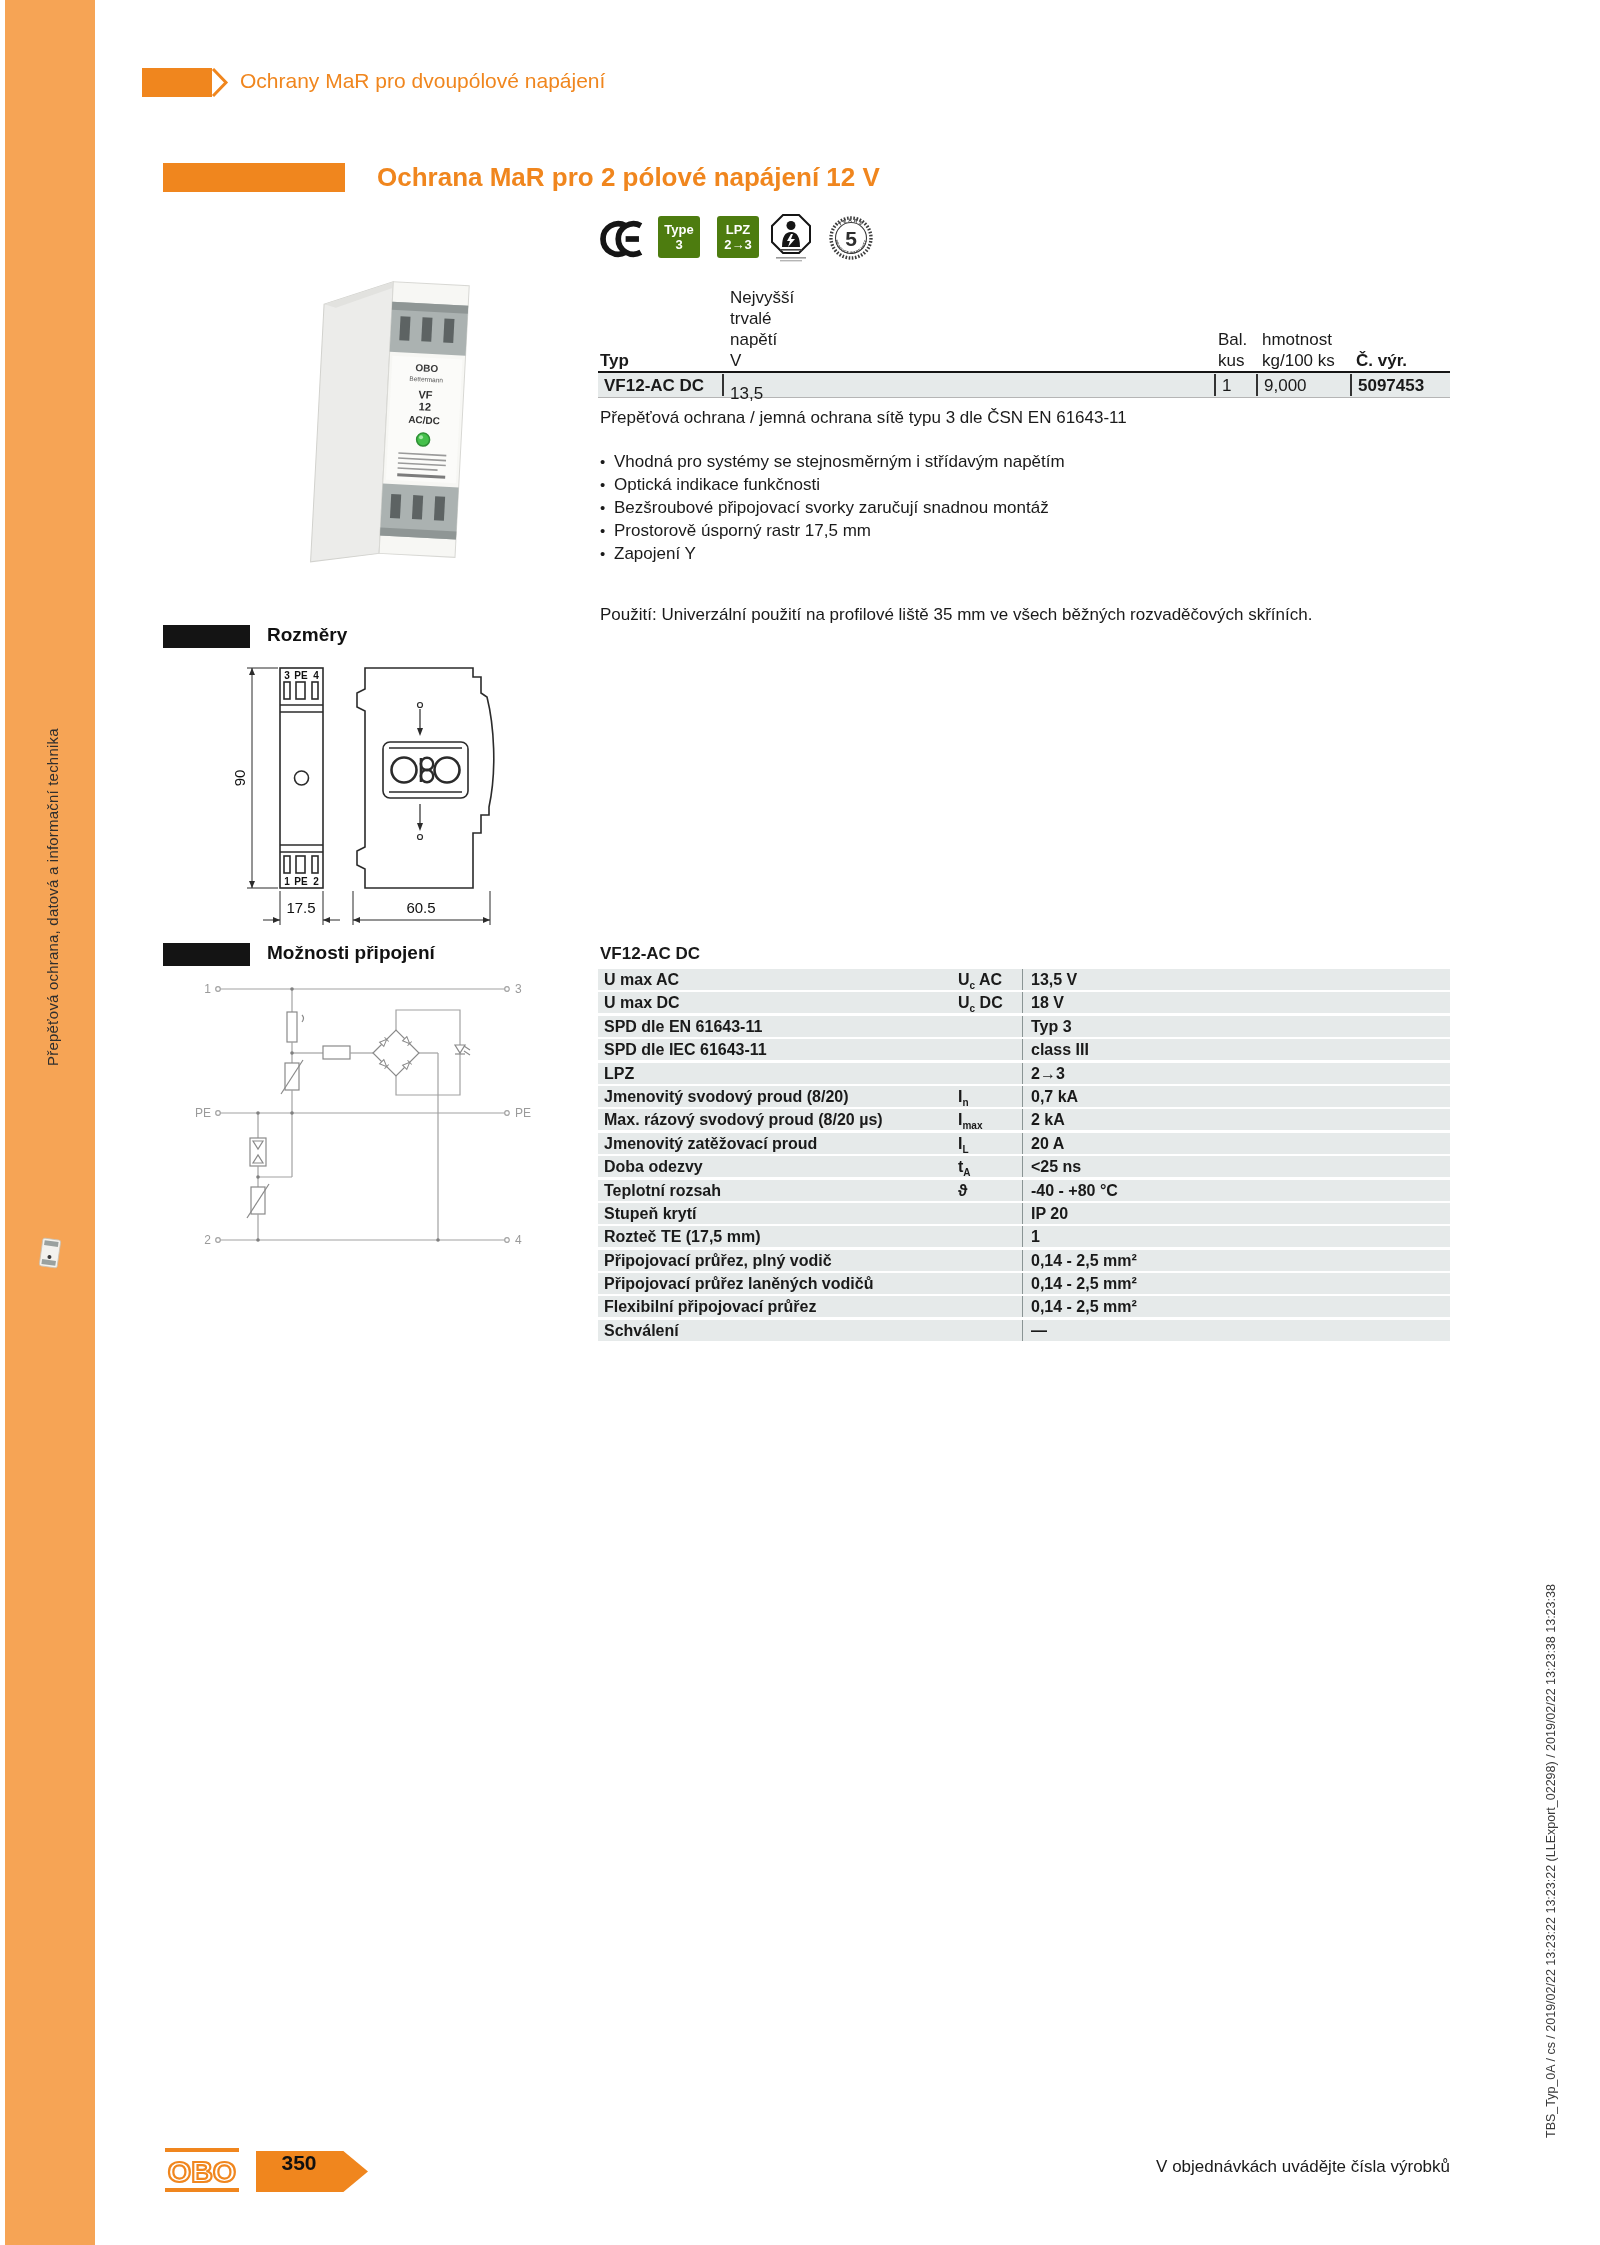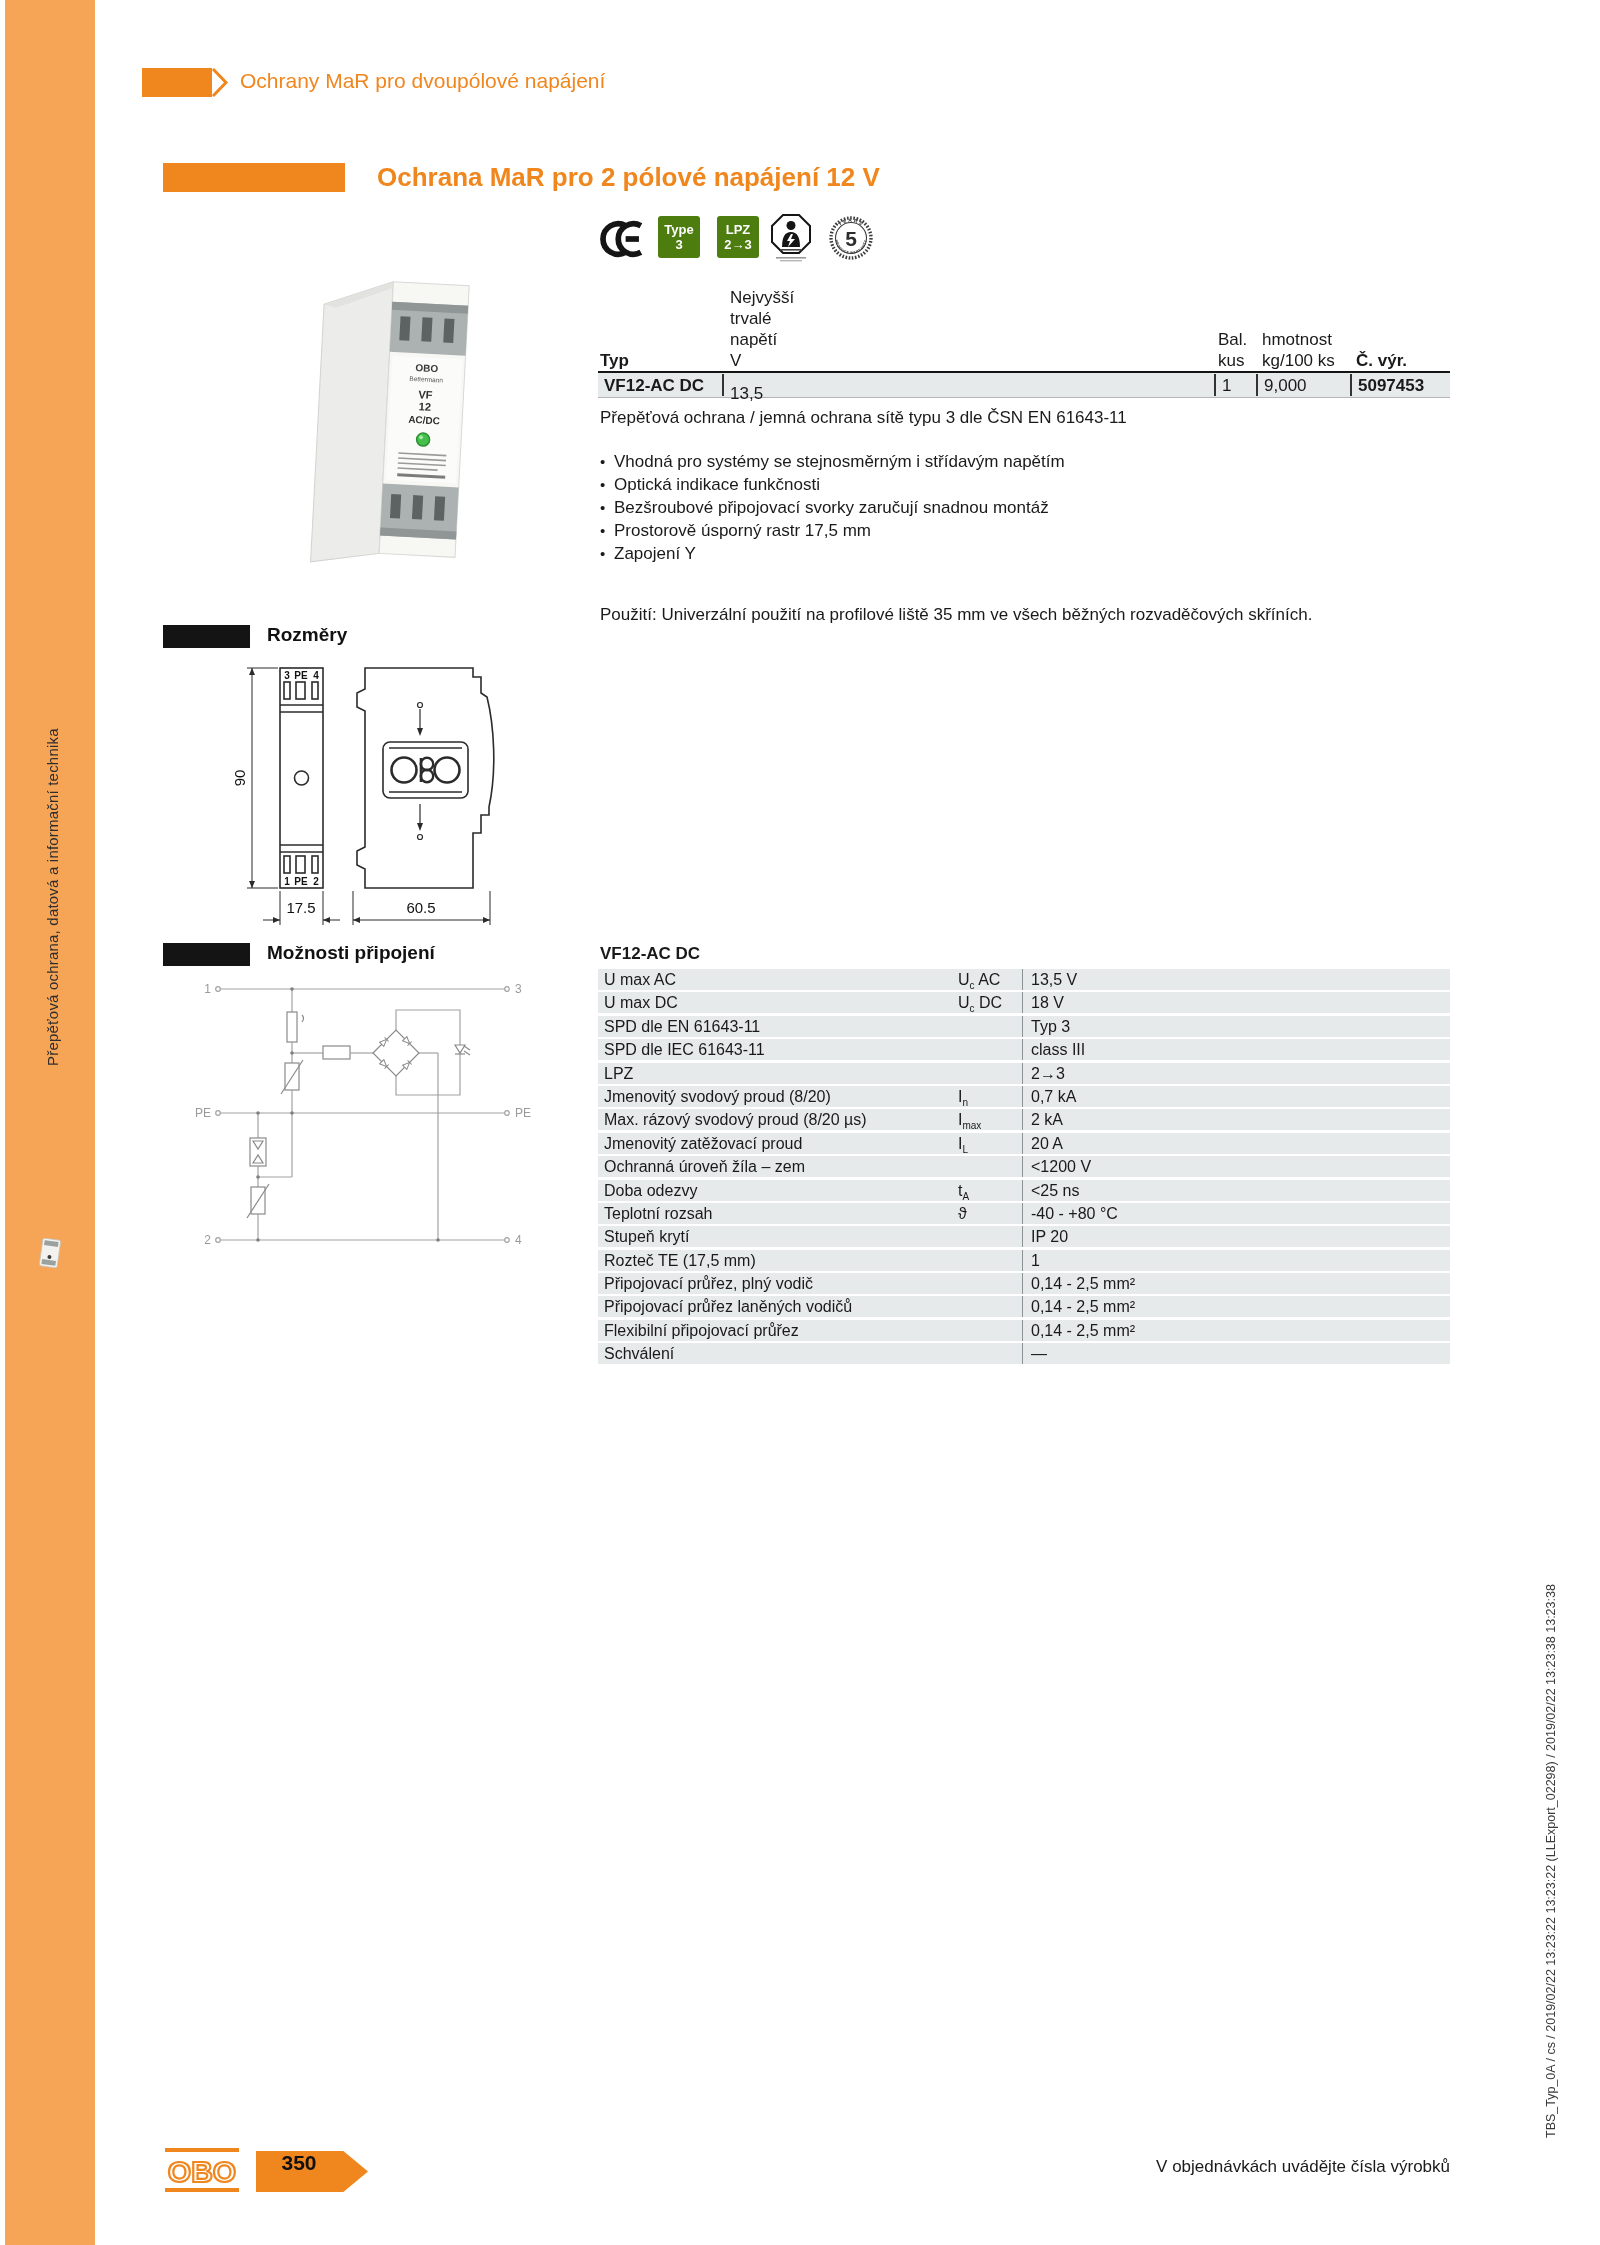--- a/index.html
+++ b/index.html
@@ -29,21 +29,21 @@
   .pt-div{position:absolute;top:1px;width:1.5px;height:22px;background:#333;}
   
   .desc{font-size:17px;line-height:23px;white-space:nowrap;}
   .bullet-line{position:relative;padding-left:14px;height:23px;font-size:17px;line-height:23px;white-space:nowrap;}
   .bullet-line .b-dot::before{content:"•";position:absolute;left:0;top:0;font-size:15px;}
   
   .sec-rect{width:87px;height:23px;background:#141414;}
   .sec-text{font-size:19px;font-weight:bold;color:#111;white-space:nowrap;}
   
   .spec-head{left:600px;top:944px;font-size:17px;font-weight:bold;}
-  .spec-rows{left:598px;top:969px;width:852px;}
+  .spec-rows{left:598px;top:969px;width:852px;font-weight:bold;}
   .spec-row{position:relative;width:852px;height:21px;background:#E6EAEA;margin-bottom:2.4px;
             font-size:16px;line-height:21px;}
   .spec-label{position:absolute;left:6px;top:0;white-space:nowrap;}
   .spec-sym{position:absolute;left:360px;top:0;white-space:nowrap;}
   .spec-sym sub{font-size:10px;}
   .spec-div{position:absolute;left:424px;top:0;width:1px;height:21px;background:#8a9494;}
   .spec-value{position:absolute;left:433px;top:0;white-space:nowrap;}
   
   .page-badge{left:256px;top:2151px;width:112px;height:41px;background:#F0861E;
               clip-path:polygon(0 0,78% 0,100% 50%,78% 100%,0 100%);
@@ -380,26 +380,20 @@
       <span class="spec-div"></span>
       <span class="spec-value">2 kA</span>
     </div>
       <div class="spec-row">
       <span class="spec-label">Jmenovitý zatěžovací proud</span>
       <span class="spec-sym"><span>I</span><sub>L</sub><span></span></span>
       <span class="spec-div"></span>
       <span class="spec-value">20 A</span>
     </div>
       <div class="spec-row">
-      <span class="spec-label">Ochranná úroveň žíla – zem</span>
-      <span class="spec-sym"><span></span><sub></sub><span></span></span>
-      <span class="spec-div"></span>
-      <span class="spec-value">&lt;1200 V</span>
-    </div>
-      <div class="spec-row">
       <span class="spec-label">Doba odezvy</span>
       <span class="spec-sym"><span>t</span><sub>A</sub><span></span></span>
       <span class="spec-div"></span>
       <span class="spec-value">&lt;25 ns</span>
     </div>
       <div class="spec-row">
       <span class="spec-label">Teplotní rozsah</span>
       <span class="spec-sym"><span>ϑ</span><sub></sub><span></span></span>
       <span class="spec-div"></span>
       <span class="spec-value">-40 - +80 °C</span>

